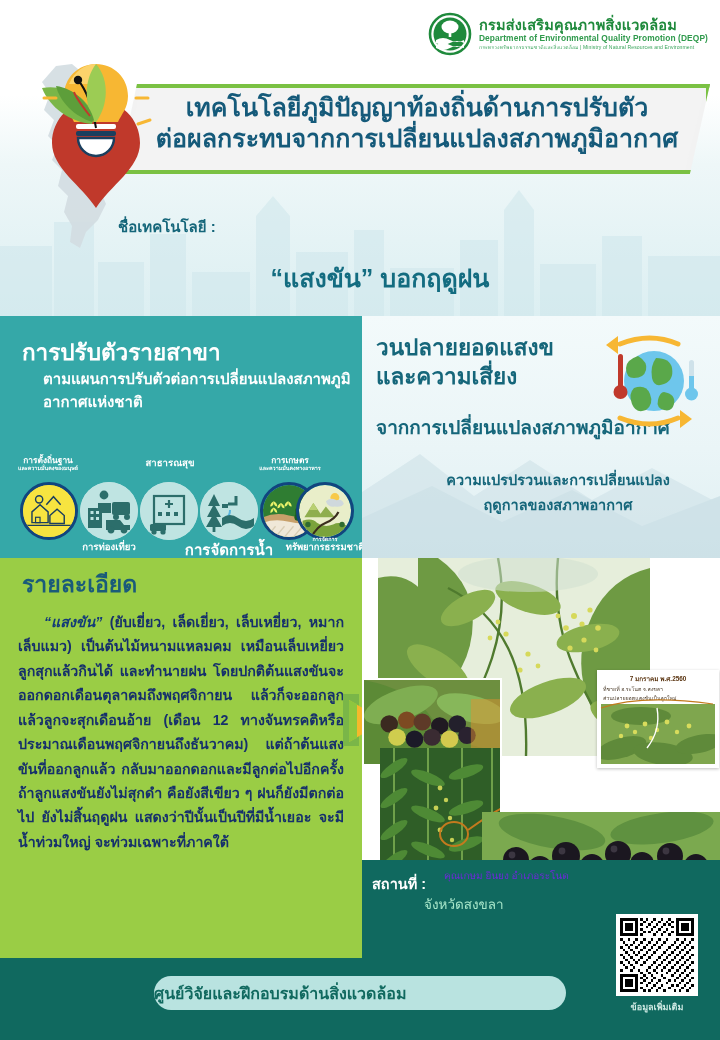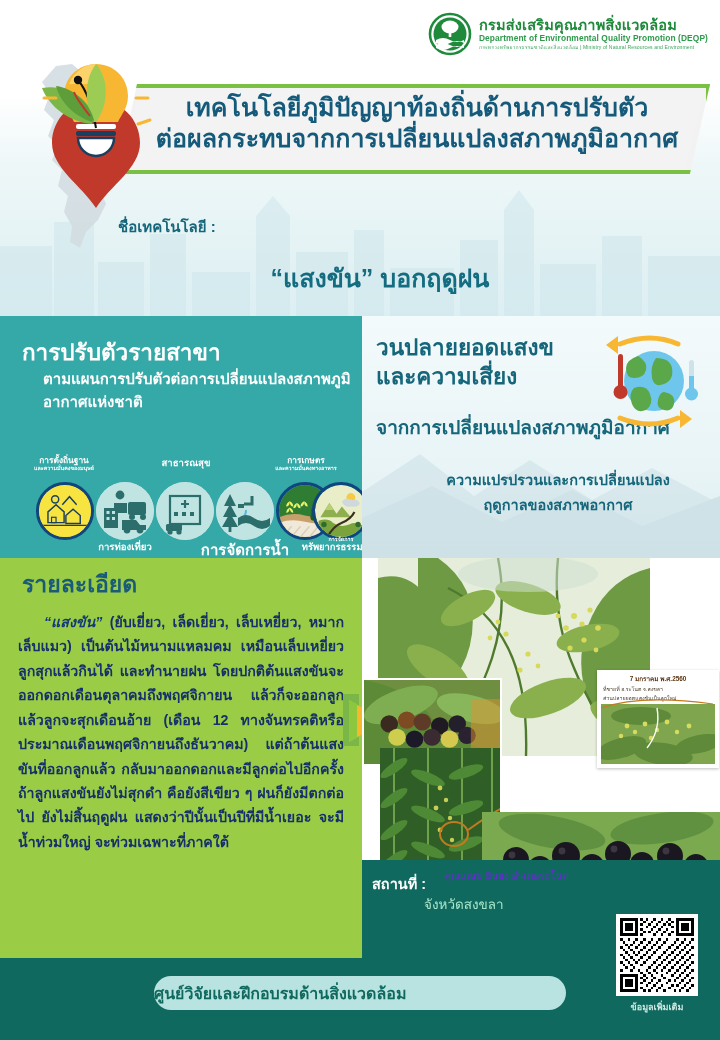--- a/index.html
+++ b/index.html
@@ -43,21 +43,21 @@
   
   .tech-label{position:absolute;left:118px;top:215px;font-size:15px;font-weight:bold;color:#15667a;}
   .tech-name{position:absolute;left:0;top:258px;width:720px;text-align:center;
              font-size:25px;font-weight:bold;color:#136c80;padding-left:40px;box-sizing:border-box;}
 
   
   .panel-left{position:absolute;left:0;top:316px;width:362px;height:242px;background:#35a8a8;overflow:hidden;}
   .pl-h1{position:absolute;left:22px;top:18px;font-size:22.5px;font-weight:bold;color:#ffffff;}
   .pl-h2{position:absolute;left:22px;top:52px;width:330px;font-size:15px;font-weight:bold;color:#ffffff;line-height:1.5;margin-left:21px;}
 
-  .icon-row{position:absolute;left:22px;top:140px;width:356px;height:100px;text-decoration:underline;}
+  .icon-row{position:absolute;left:6px;top:140px;width:356px;height:100px;text-decoration:underline;}
   .ic{position:absolute;width:58px;height:58px;border-radius:50%;
       display:flex;align-items:center;justify-content:center;overflow:hidden;}
   .ic.plain{background:#bfe4e2;}
   .ic.ring{border:3px solid #11457e;box-sizing:border-box;}
   .ic-lab{position:absolute;text-align:center;font-size:8.4px;font-weight:bold;color:#ffffff;line-height:1.12;width:112px;}
   .ic-lab .sm{font-size:5.4px;font-weight:bold;display:block;}
 
   .panel-right{position:absolute;left:362px;top:316px;width:358px;height:242px;
      background:linear-gradient(180deg,#f3fafb 0%,#eaf5f7 55%,#dfeff2 100%);overflow:hidden;}
   .pr-hill{position:absolute;left:0;bottom:0;width:358px;height:120px;opacity:.6;}

